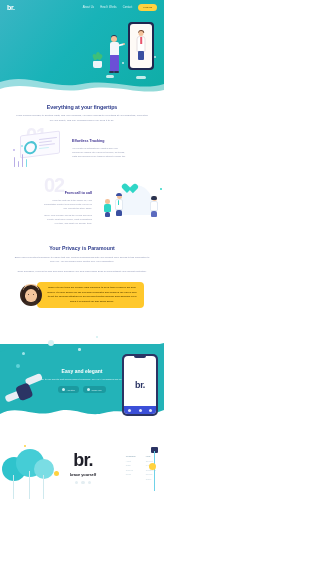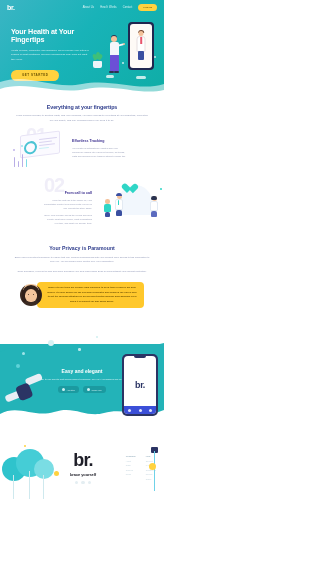--- a/index.html
+++ b/index.html
@@ -194,25 +194,20 @@
     <nav class="navbar">
       <div class="logo">br.</div>
       <div class="nav-links">
         <span class="nav-link">About Us</span>
         <span class="nav-link">How It Works</span>
         <span class="nav-link">Contact</span>
         <span class="nav-cta">LOG IN</span>
       </div>
     </nav>
 
-    <div class="hero-copy">
-      <h1 class="hero-title">Your Health at Your Fingertips</h1>
-      <p class="hero-sub">Health records, completely and simplified. Never release your notes or images of what healthcare provider professionals body from get what they need.</p>
-      <div class="hero-btn">GET STARTED</div>
-    </div>
 
     <div class="hero-art">
       <div class="phone-hero">
         <div class="phone-hero-scr">
           <span class="doc-hair"></span>
           <span class="doc-head"></span>
           <span class="doc-body"></span>
           <span class="doc-tie"></span>
           <span class="doc-leg"></span>
         </div>

